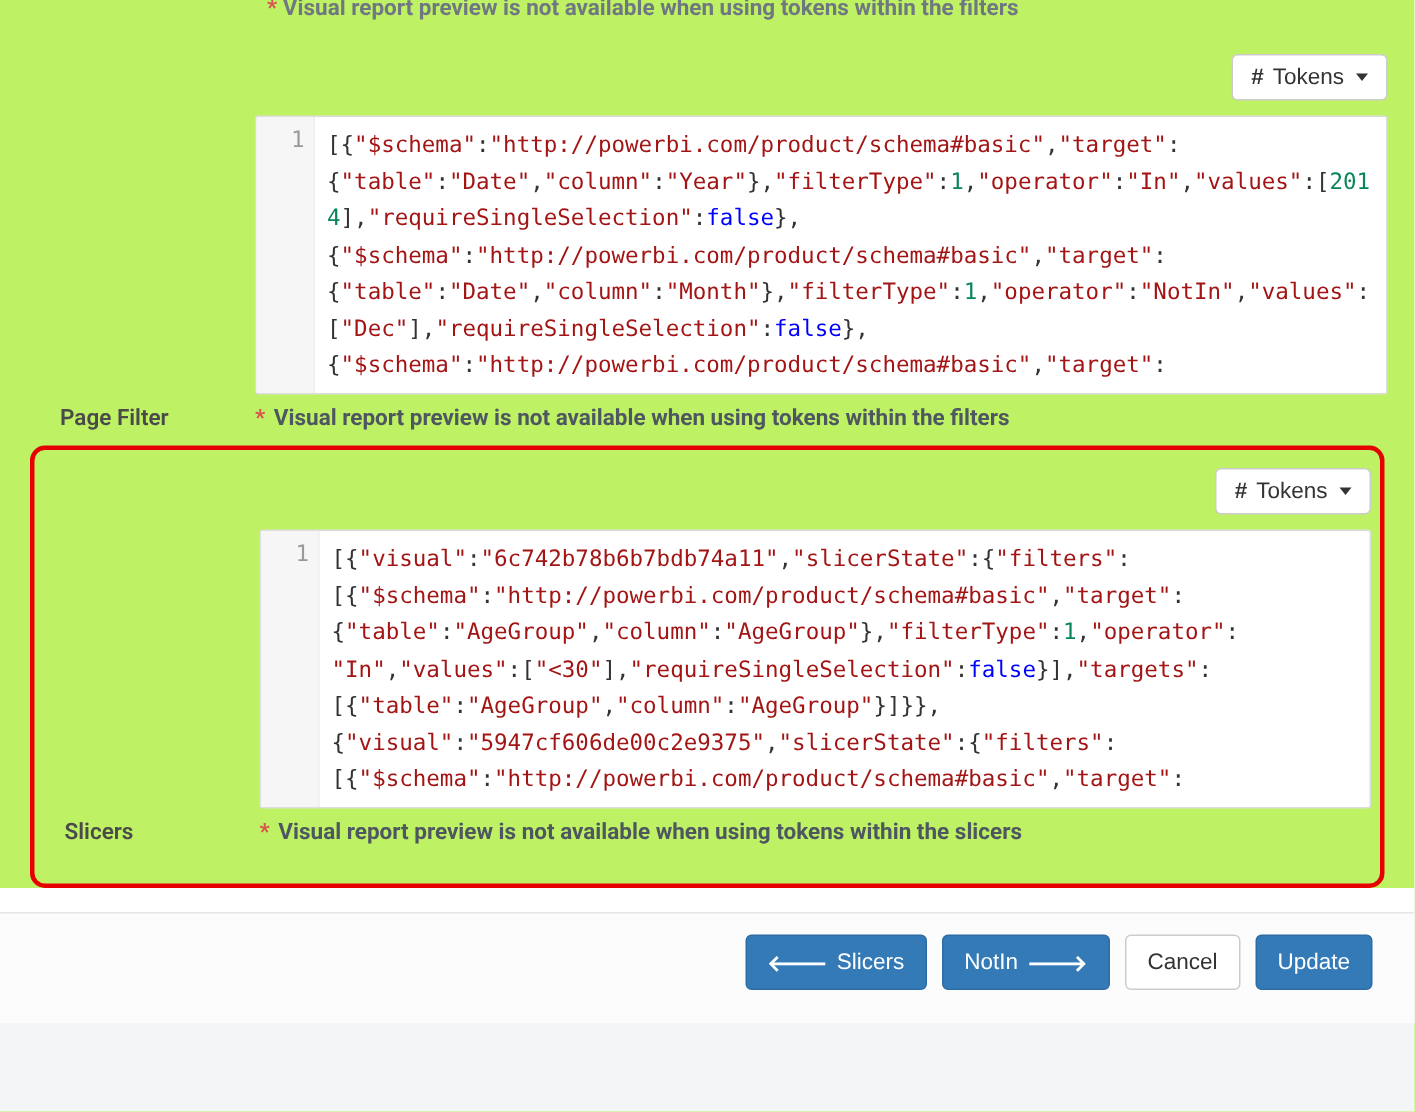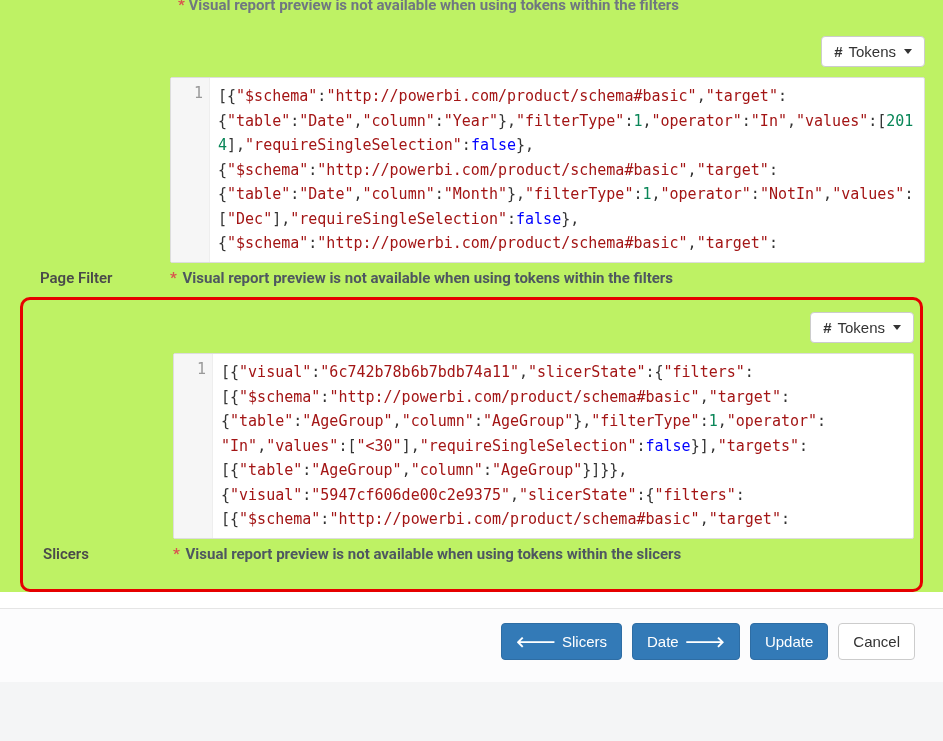--- a/index.html
+++ b/index.html
@@ -240,24 +240,24 @@
     </div>
 
   </div>
 
   <div class="footer-bar">
     <button class="btn btn-primary">
       <span class="arrow-left">🡐</span>
       <span>Slicers</span>
     </button>
     <button class="btn btn-primary">
-      <span>Date</span>
+      <span>NotIn</span>
       <span class="arrow-right">🡒</span>
+    </button>
+    <button class="btn btn-default">
+      <span>Cancel</span>
     </button>
     <button class="btn btn-primary">
       <span>Update</span>
     </button>
-    <button class="btn btn-default">
-      <span>Cancel</span>
-    </button>
   </div>
 
 </div>
 
 </body></html>

